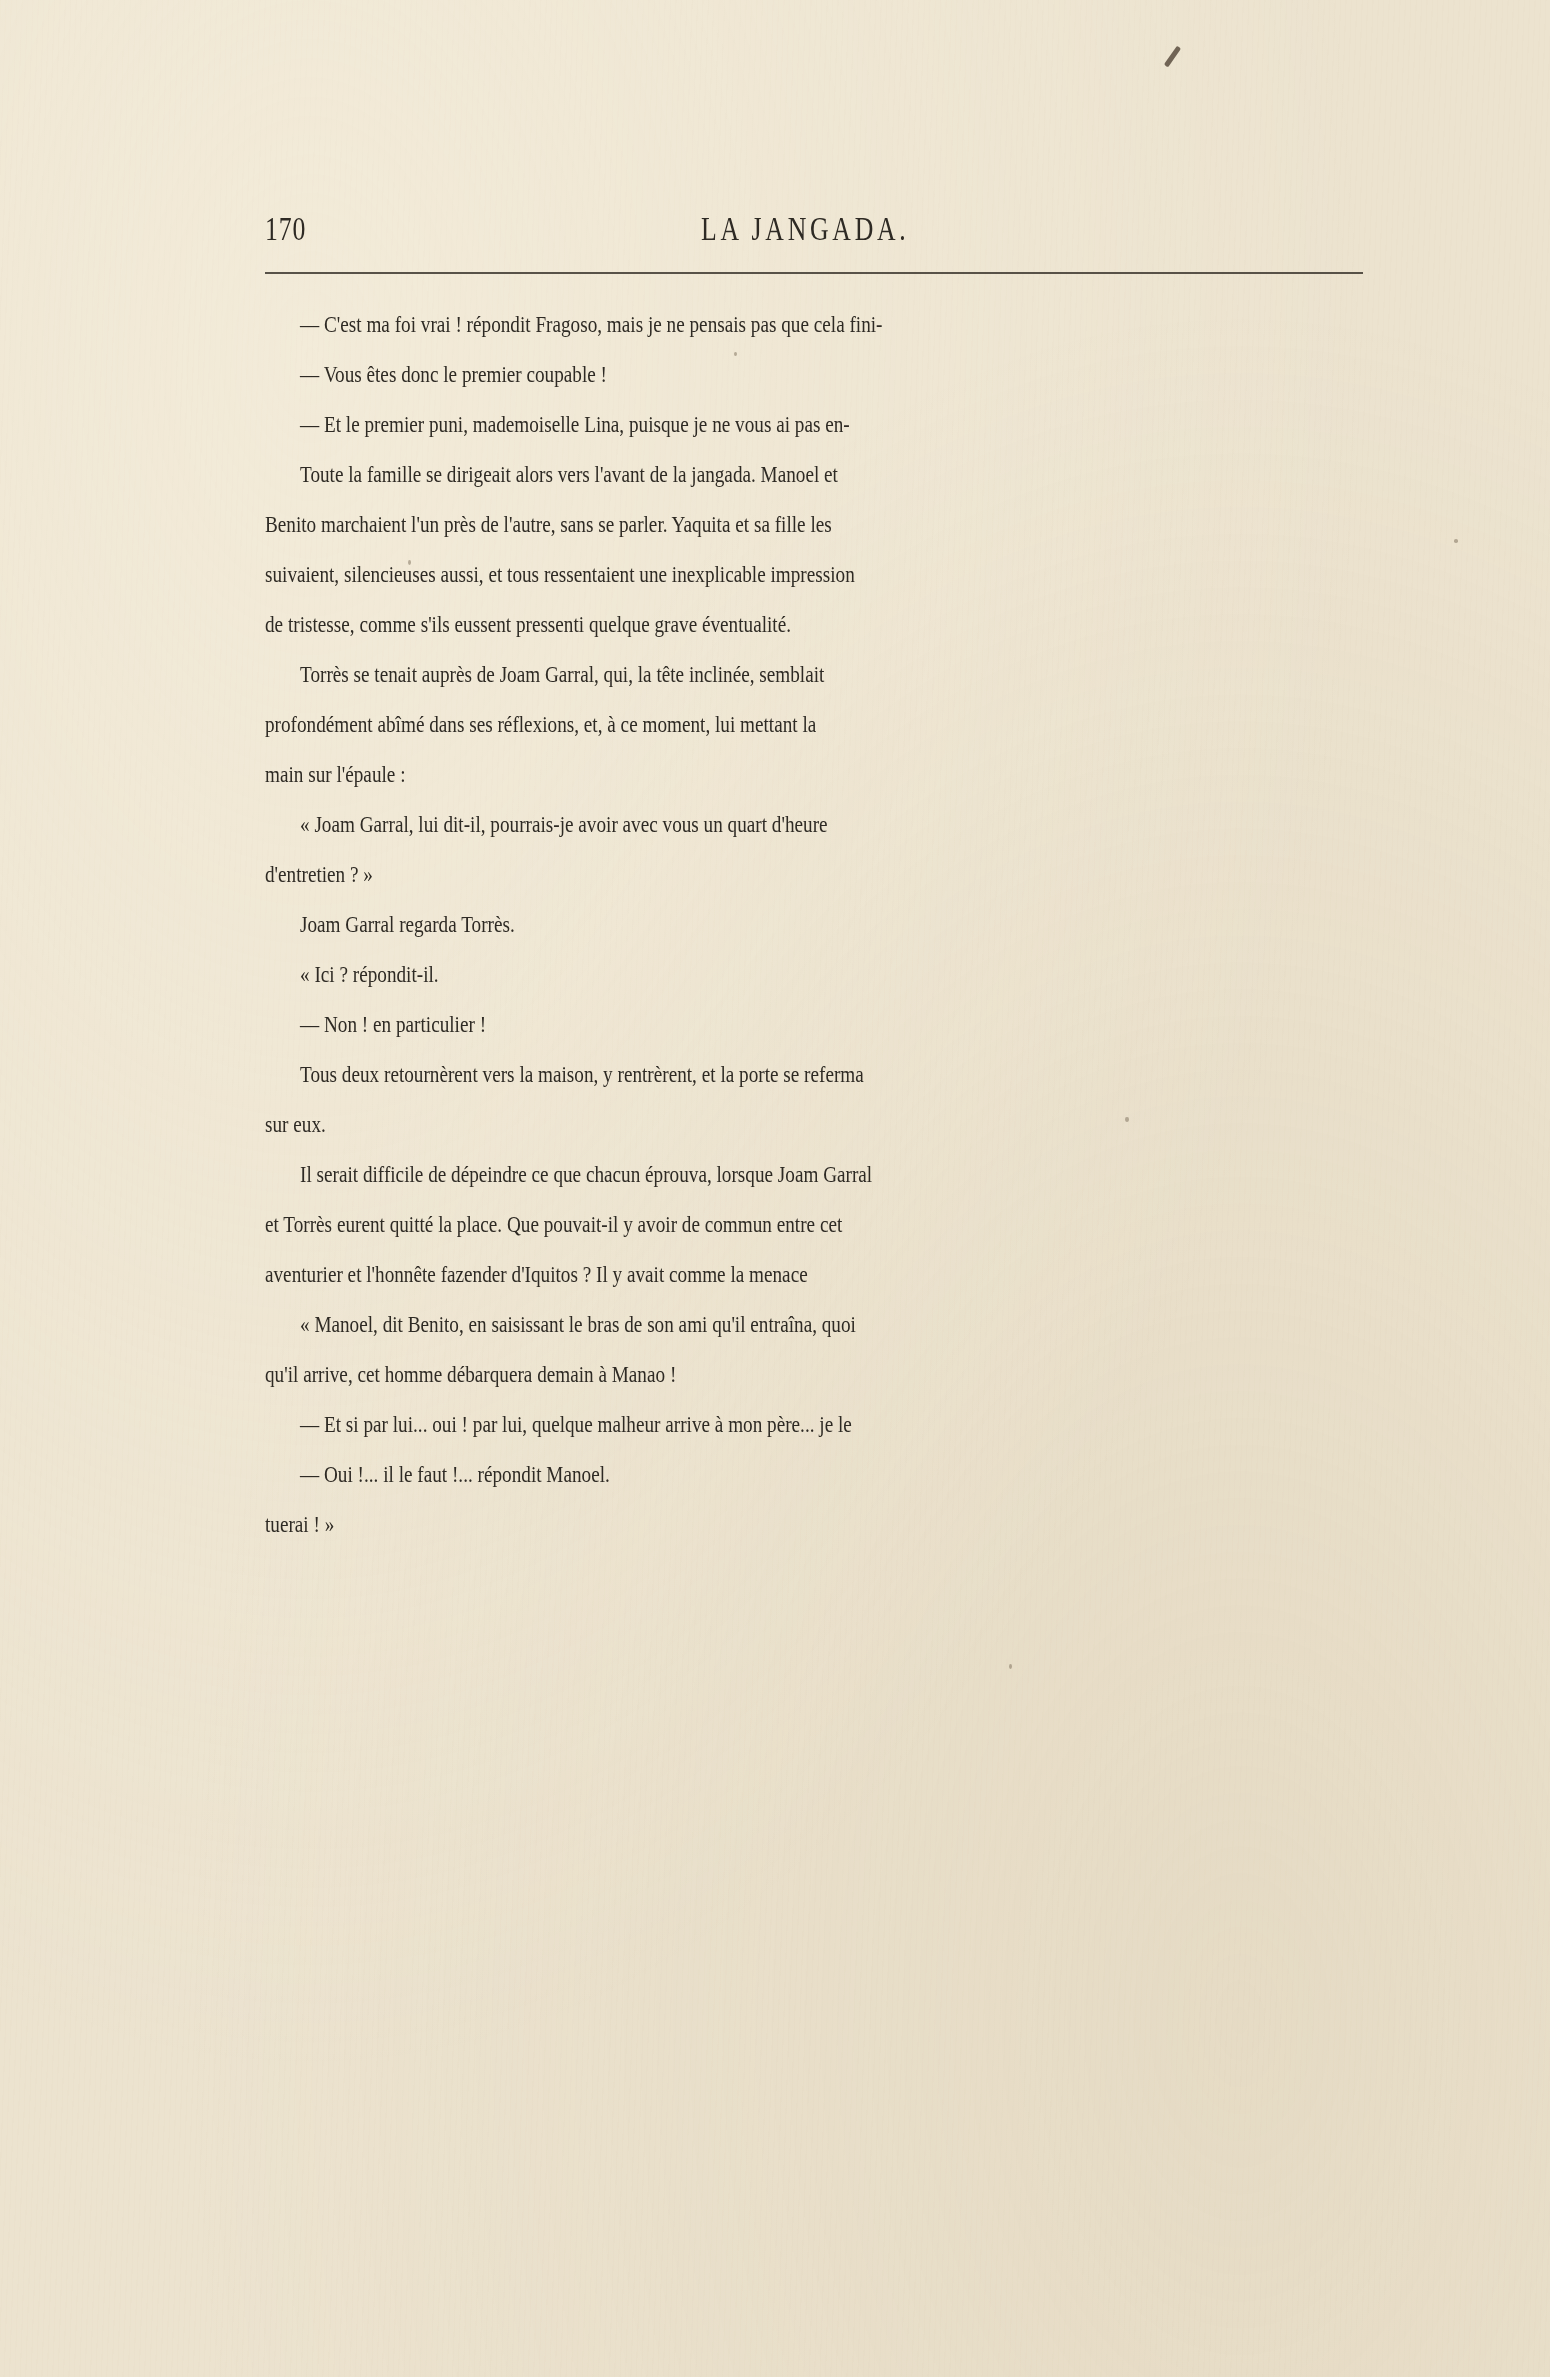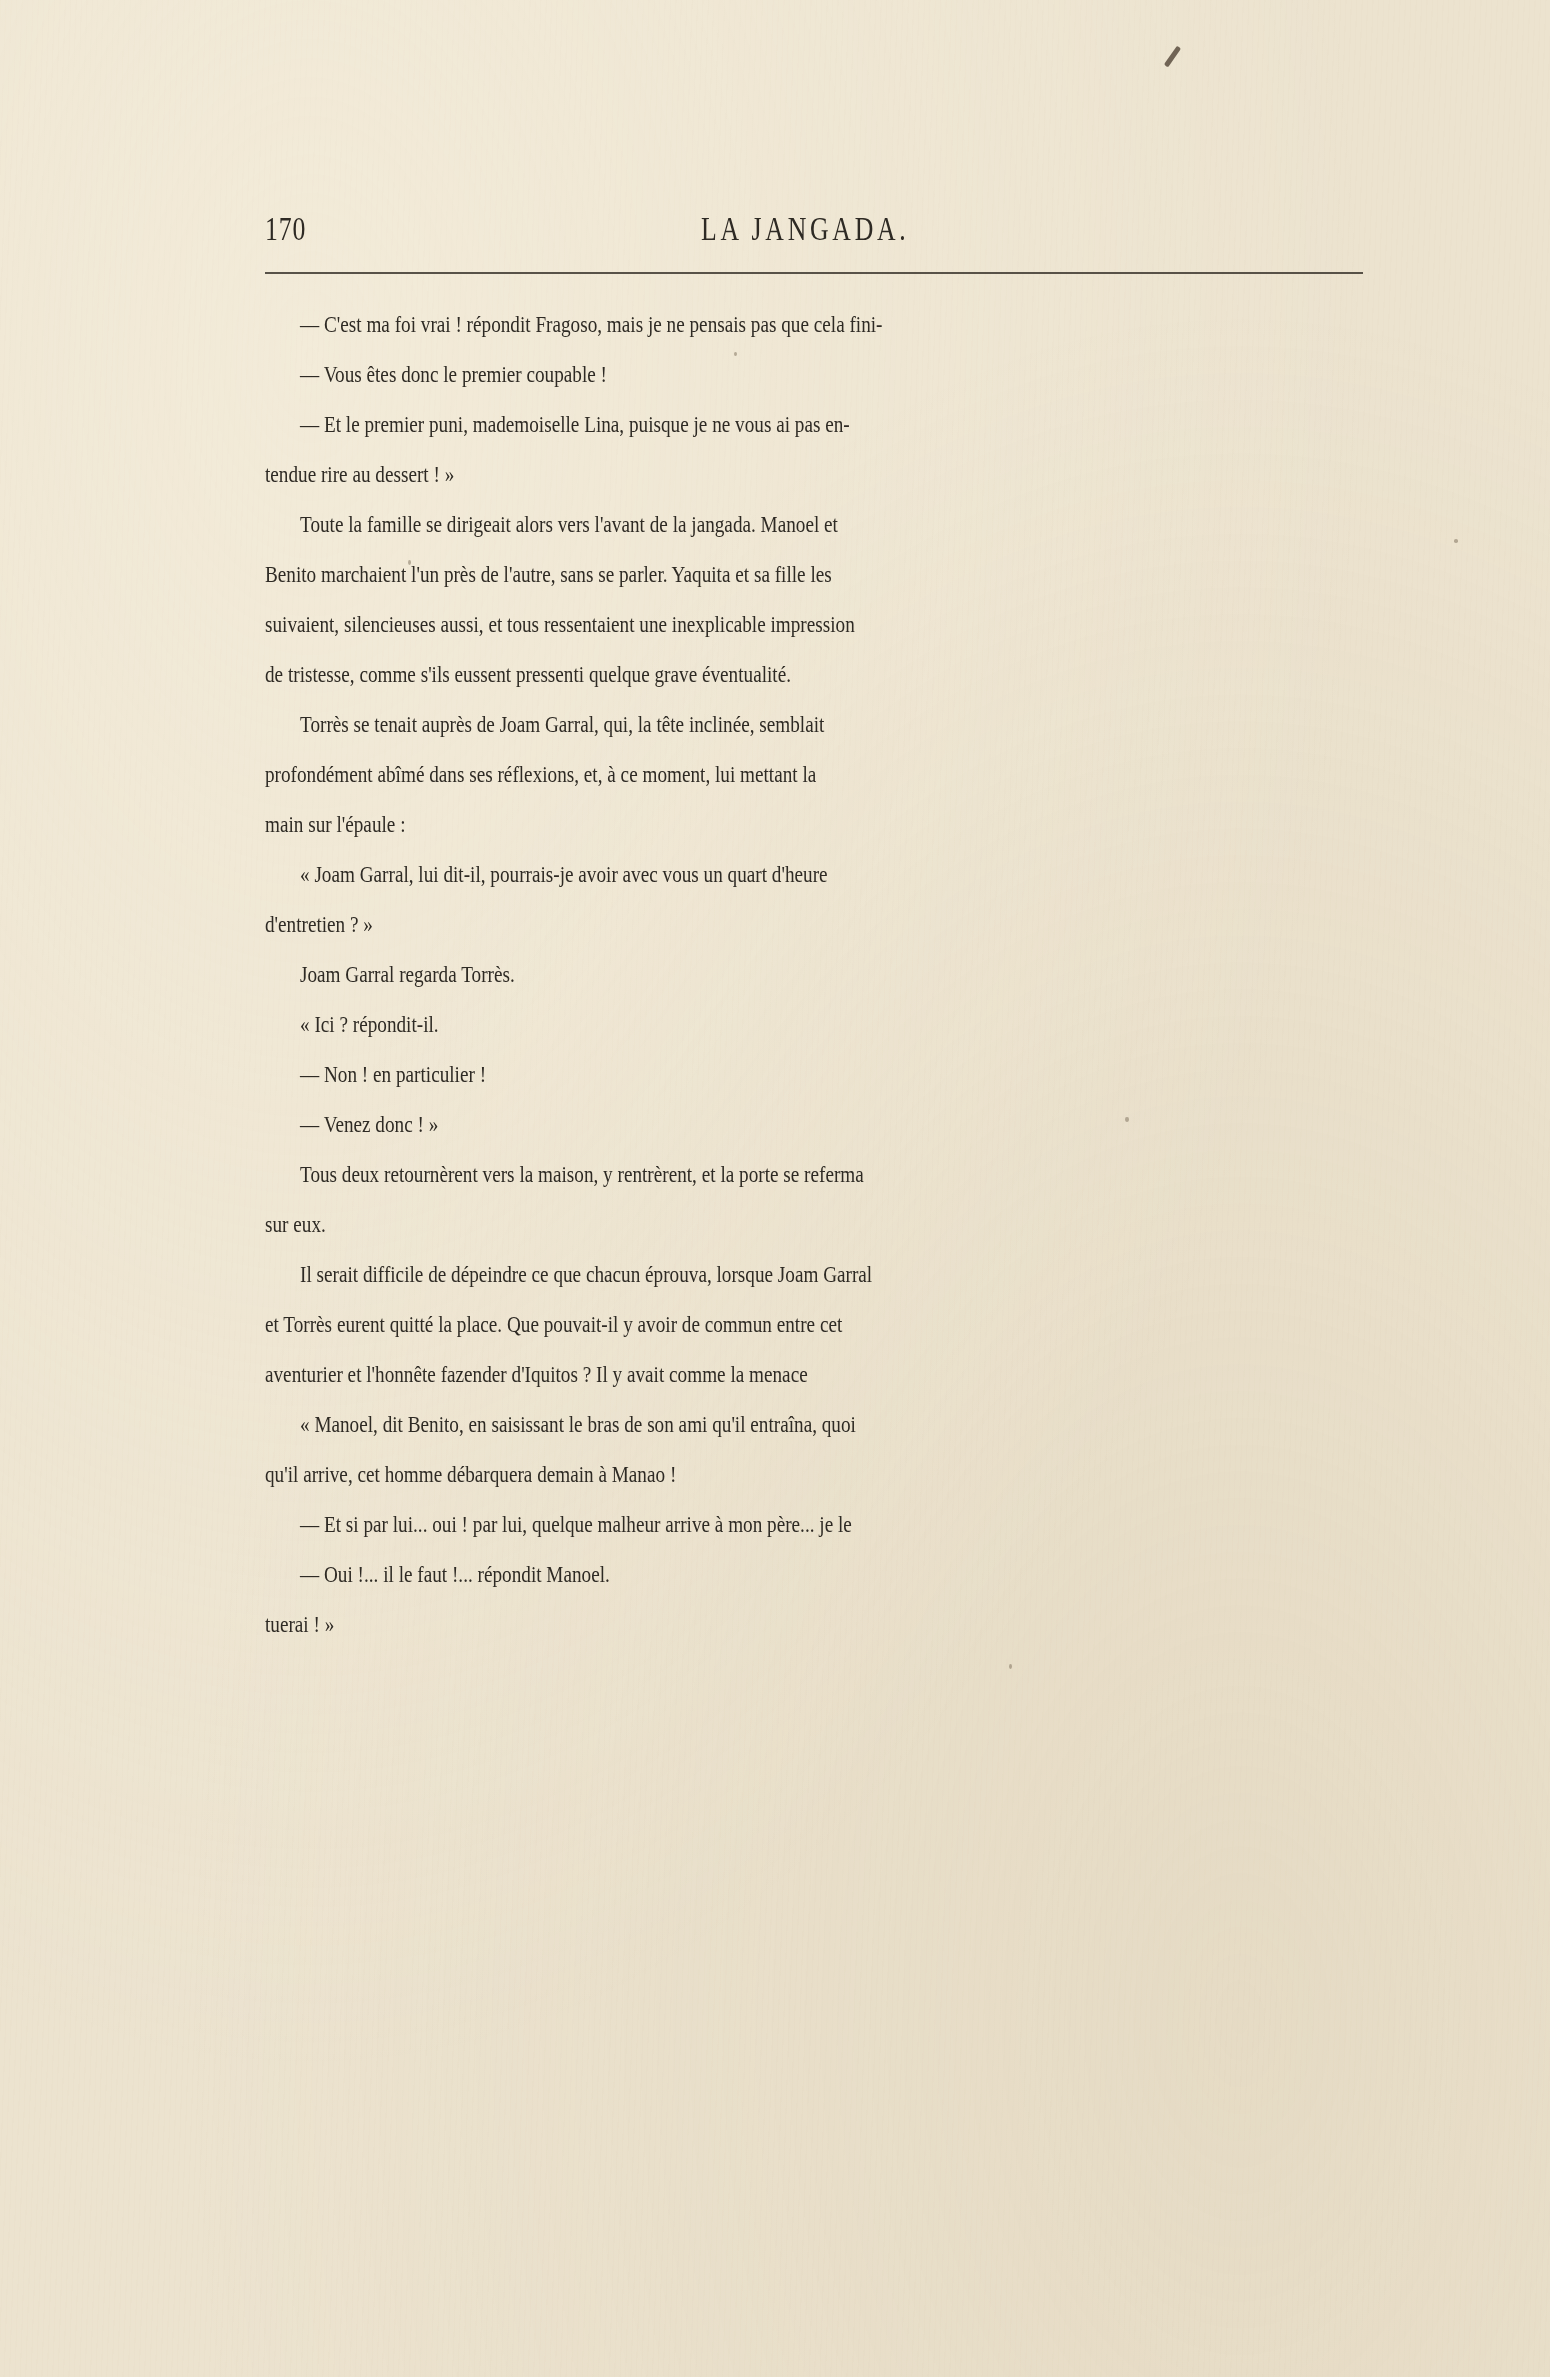--- a/index.html
+++ b/index.html
@@ -108,34 +108,32 @@
     <span class="page-number">170</span>
     <span class="running-title">LA JANGADA.</span>
   </div>
 
   <div class="head-rule"></div>
 
   <div class="text-block">
     <div class="line indent"><span class="txt">— C'est ma foi vrai ! répondit Fragoso, mais je ne pensais pas que cela fini-</span></div>
     <div class="line indent"><span class="txt">— Vous êtes donc le premier coupable !</span></div>
     <div class="line indent"><span class="txt">— Et le premier puni, mademoiselle Lina, puisque je ne vous ai pas en-</span></div>
-    <div class="line"><span class="txt">tendue rire au dessert ! »</span></div>
     <div class="line indent"><span class="txt">Toute la famille se dirigeait alors vers l'avant de la jangada. Manoel et</span></div>
     <div class="line"><span class="txt">Benito marchaient l'un près de l'autre, sans se parler. Yaquita et sa fille les</span></div>
     <div class="line"><span class="txt">suivaient, silencieuses aussi, et tous ressentaient une inexplicable impression</span></div>
     <div class="line"><span class="txt">de tristesse, comme s'ils eussent pressenti quelque grave éventualité.</span></div>
     <div class="line indent"><span class="txt">Torrès se tenait auprès de Joam Garral, qui, la tête inclinée, semblait</span></div>
     <div class="line"><span class="txt">profondément abîmé dans ses réflexions, et, à ce moment, lui mettant la</span></div>
     <div class="line"><span class="txt">main sur l'épaule :</span></div>
     <div class="line indent"><span class="txt">« Joam Garral, lui dit-il, pourrais-je avoir avec vous un quart d'heure</span></div>
     <div class="line"><span class="txt">d'entretien ? »</span></div>
     <div class="line indent"><span class="txt">Joam Garral regarda Torrès.</span></div>
     <div class="line indent"><span class="txt">« Ici ? répondit-il.</span></div>
     <div class="line indent"><span class="txt">— Non ! en particulier !</span></div>
-    <div class="line indent"><span class="txt">— Venez donc ! »</span></div>
     <div class="line indent"><span class="txt">Tous deux retournèrent vers la maison, y rentrèrent, et la porte se referma</span></div>
     <div class="line"><span class="txt">sur eux.</span></div>
     <div class="line indent"><span class="txt">Il serait difficile de dépeindre ce que chacun éprouva, lorsque Joam Garral</span></div>
     <div class="line"><span class="txt">et Torrès eurent quitté la place. Que pouvait-il y avoir de commun entre cet</span></div>
     <div class="line"><span class="txt">aventurier et l'honnête fazender d'Iquitos ? Il y avait comme la menace</span></div>
     <div class="line indent"><span class="txt">« Manoel, dit Benito, en saisissant le bras de son ami qu'il entraîna, quoi</span></div>
     <div class="line"><span class="txt">qu'il arrive, cet homme débarquera demain à Manao !</span></div>
     <div class="line indent"><span class="txt">— Et si par lui... oui ! par lui, quelque malheur arrive à mon père... je le</span></div>
     <div class="line indent"><span class="txt">— Oui !... il le faut !... répondit Manoel.</span></div>
     <div class="line"><span class="txt">tuerai ! »</span></div>

